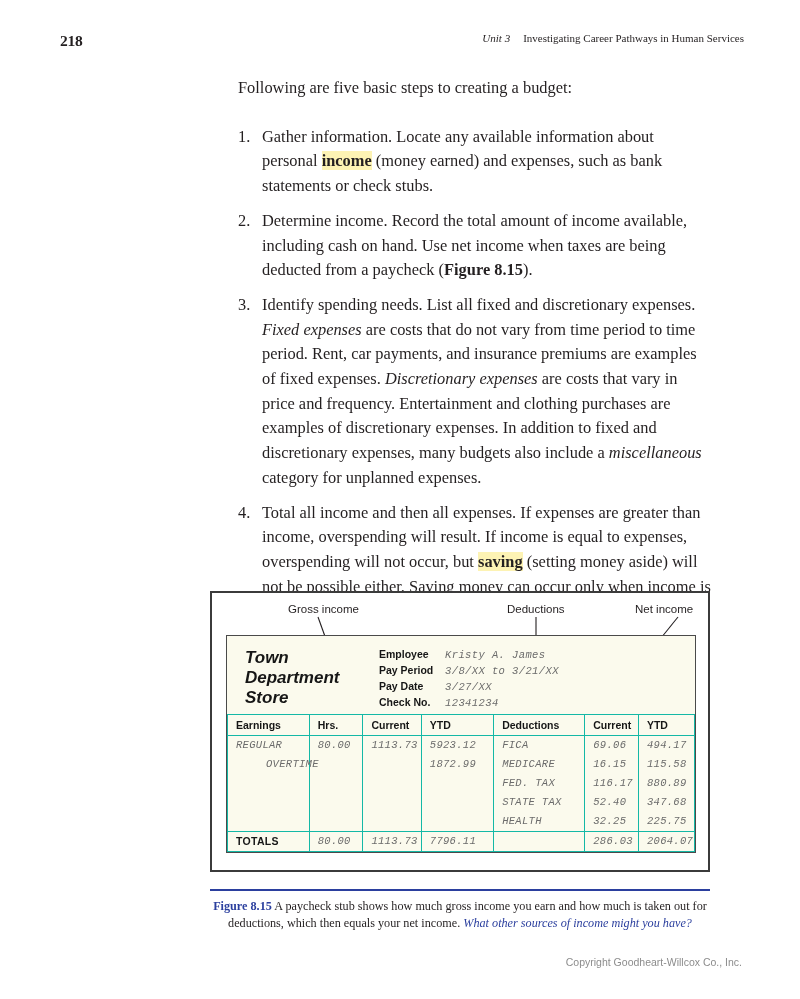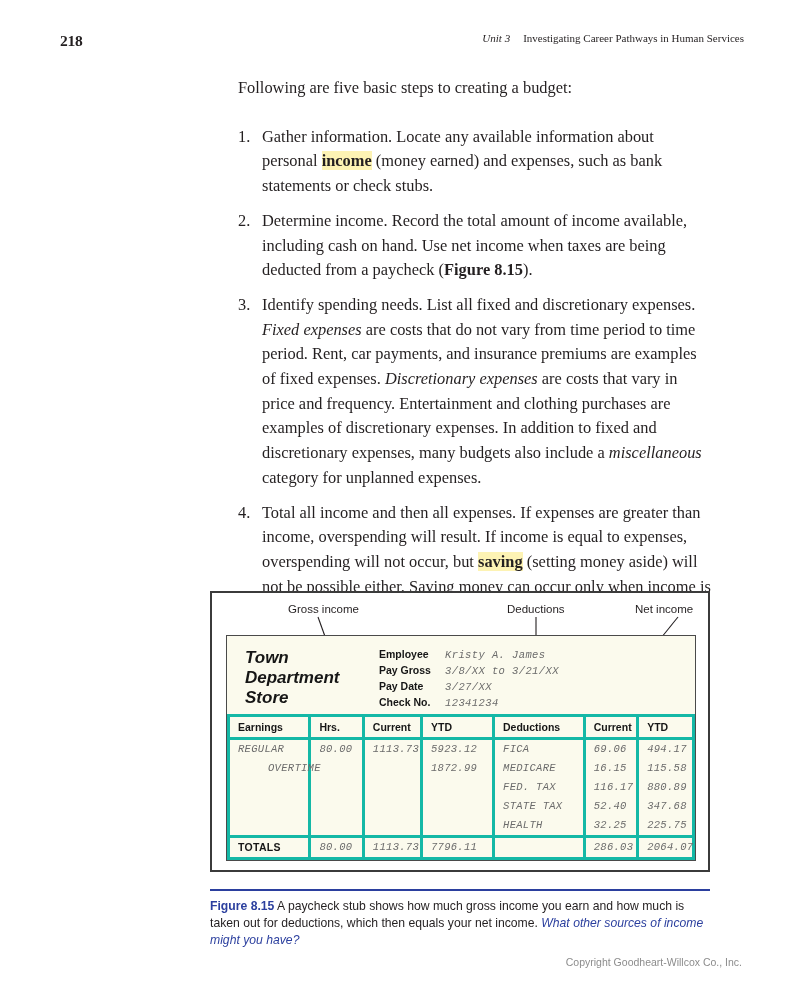--- a/index.html
+++ b/index.html
@@ -190,21 +190,21 @@
   }
   .frow.spaced { margin-top: 14px; }
 
   table.stub-table {
     width: 100%;
     border-collapse: collapse;
     table-layout: fixed;
   }
   table.stub-table th,
   table.stub-table td {
-    border: 3px solid #14b8a6;
+    border: 1px solid #14b8a6;
     padding: 0 8px;
     text-align: left;
     vertical-align: top;
   }
   table.stub-table th {
     font-family: "Liberation Sans", sans-serif;
     font-weight: bold;
     font-size: 10.5px;
     color: #161616;
     height: 20px;
@@ -243,24 +243,25 @@
     top: 889px;
     width: 500px;
   }
   .caption-rule {
     width: 100%;
     height: 2px;
     background: #2b3f9e;
     margin-bottom: 7px;
   }
   .caption-text {
-    font-family: Liberation Sans, sans-serif;
+    font-family: Liberation Serif, serif;
     font-size: 12.2px;
     line-height: 17px;
     color: #231f20;
+    text-align: center;
   }
   .caption-text .fignum {
     font-weight: bold;
     color: #2b3f9e;
   }
   .caption-text .q {
     font-style: italic;
     color: #2b3f9e;
   }
 
@@ -315,21 +316,21 @@
 
     <div class="stub">
       <div class="stub-head">
         <div class="stub-logo">Town Department Store</div>
         <div class="fieldblock-left" id="fields-left">
             <div class="frow">
               <span class="flabel">Employee</span>
               <span class="fval">Kristy A. James</span>
             </div>
             <div class="frow">
-              <span class="flabel">Pay Gross</span>
+              <span class="flabel">Pay Period</span>
               <span class="fval">3/8/XX to 3/21/XX</span>
             </div>
             <div class="frow">
               <span class="flabel">Pay Date</span>
               <span class="fval">3/27/XX</span>
             </div>
             <div class="frow">
               <span class="flabel">Check No.</span>
               <span class="fval">12341234</span>
             </div>

